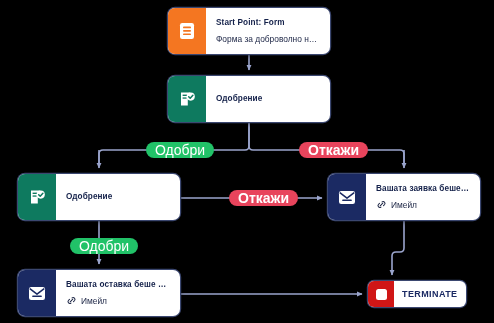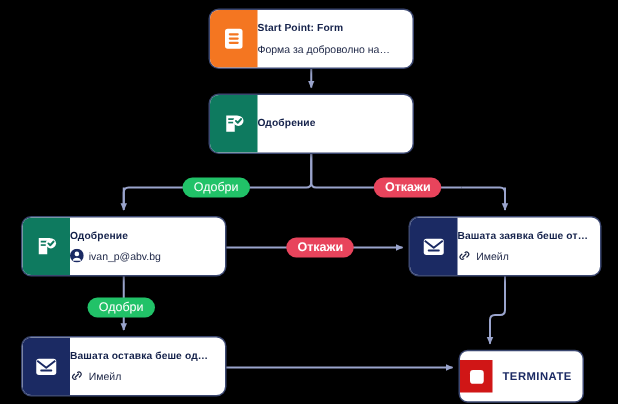--- a/index.html
+++ b/index.html
@@ -40,21 +40,21 @@
   }
   .node-icon {
     width: 38px;
     flex: 0 0 38px;
     display: flex;
     align-items: center;
     justify-content: center;
   }
   .node-body {
     flex: 1 1 auto;
-    padding: 7px 9px 7px 0;
+    padding: 7px 9px 7px 10px;
     display: flex;
     flex-direction: column;
     justify-content: center;
     min-width: 0;
     border-radius: 13px;
   }
   .node-title {
     font-size: 8.2px;
     font-weight: bold;
     color: #14214a;
@@ -92,21 +92,21 @@
   #node-approval1 { left: 168px; top: 76px;  width: 162px; height: 46px; }
   #node-approval2 { left: 18px;  top: 174px; width: 162px; height: 46px; }
   #node-email-rej { left: 328px; top: 174px; width: 152px; height: 46px; }
   #node-email-app { left: 18px;  top: 270px; width: 162px; height: 46px; }
 
   
   #node-terminate {
     position: absolute;
     left: 368px;
     top: 281px;
-    height: 40px;
+    height: 26px;
     display: flex;
     align-items: center;
     background: #ffffff;
     border-radius: 6px;
     box-shadow: 0 0 0 1.2px #3b4770, 0 2px 4px rgba(0,0,0,0.55);
     overflow: hidden;
   }
   .term-square {
     width: 26px;
     height: 26px;
@@ -133,21 +133,21 @@
 
   
   .edge-label {
     position: absolute;
     display: flex;
     align-items: center;
     justify-content: center;
     height: 16px;
     padding: 0 9px;
     border-radius: 9px;
-    font-size: 10px;
+    font-size: 14px;
     color: #ffffff;
     white-space: nowrap;
     box-sizing: border-box;
   }
   .lbl-green { background: #21c268; }
   .lbl-red   { background: #e8445c; font-weight: bold; }
 
   #lbl-approve-1 { left: 146px; top: 142px; }
   #lbl-reject-1  { left: 299px; top: 142px; }
   #lbl-reject-2  { left: 229px; top: 190px; }
@@ -224,28 +224,20 @@
       <svg width="17" height="18" viewBox="0 0 17 18" aria-hidden="true">
         <path d="M2,2.4 h9.2 v4.2 h-2.4 v8.8 h-6.8 z" fill="#ffffff"></path>
         <rect x="3.6" y="4.6" width="5" height="1.4" fill="#0e7a5f"></rect>
         <rect x="3.6" y="7.4" width="4" height="1.3" fill="#0e7a5f"></rect>
         <circle cx="11.7" cy="6.6" r="4.1" fill="#ffffff"></circle>
         <path d="M9.7,6.7 L11.2,8.2 L13.9,5.2" stroke="#0e7a5f" stroke-width="1.5" fill="none" stroke-linecap="round" stroke-linejoin="round"></path>
       </svg>
     </div>
     <div class="node-body">
       <div class="node-title">Одобрение</div>
-      <div class="node-sub">
-        <svg class="avatar-icon" width="11" height="11" viewBox="0 0 12 12">
-          <circle cx="6" cy="6" r="6" fill="#1b2a63"></circle>
-          <circle cx="6" cy="4.5" r="2" fill="#ffffff"></circle>
-          <path d="M2.2,10.4 a3.9,3.3 0 0 1 7.6,0 z" fill="#ffffff"></path>
-        </svg>
-        <span class="node-sub-text">ivan_p@abv.bg</span>
-      </div>
     </div>
   </div>
 
   <div class="node" id="node-email-rej">
     <div class="node-icon ic-navy">
       <svg width="18" height="15" viewBox="0 0 18 15" aria-hidden="true">
         <rect x="1" y="1" width="16" height="13" rx="2.2" fill="#ffffff"></rect>
         <path d="M1.8,2.6 L9,8.2 L16.2,2.6" stroke="#1b2a63" stroke-width="1.5" fill="none" stroke-linejoin="round"></path>
         <rect x="4.2" y="9.6" width="9.6" height="1.5" rx="0.7" fill="#1b2a63"></rect>
       </svg>

